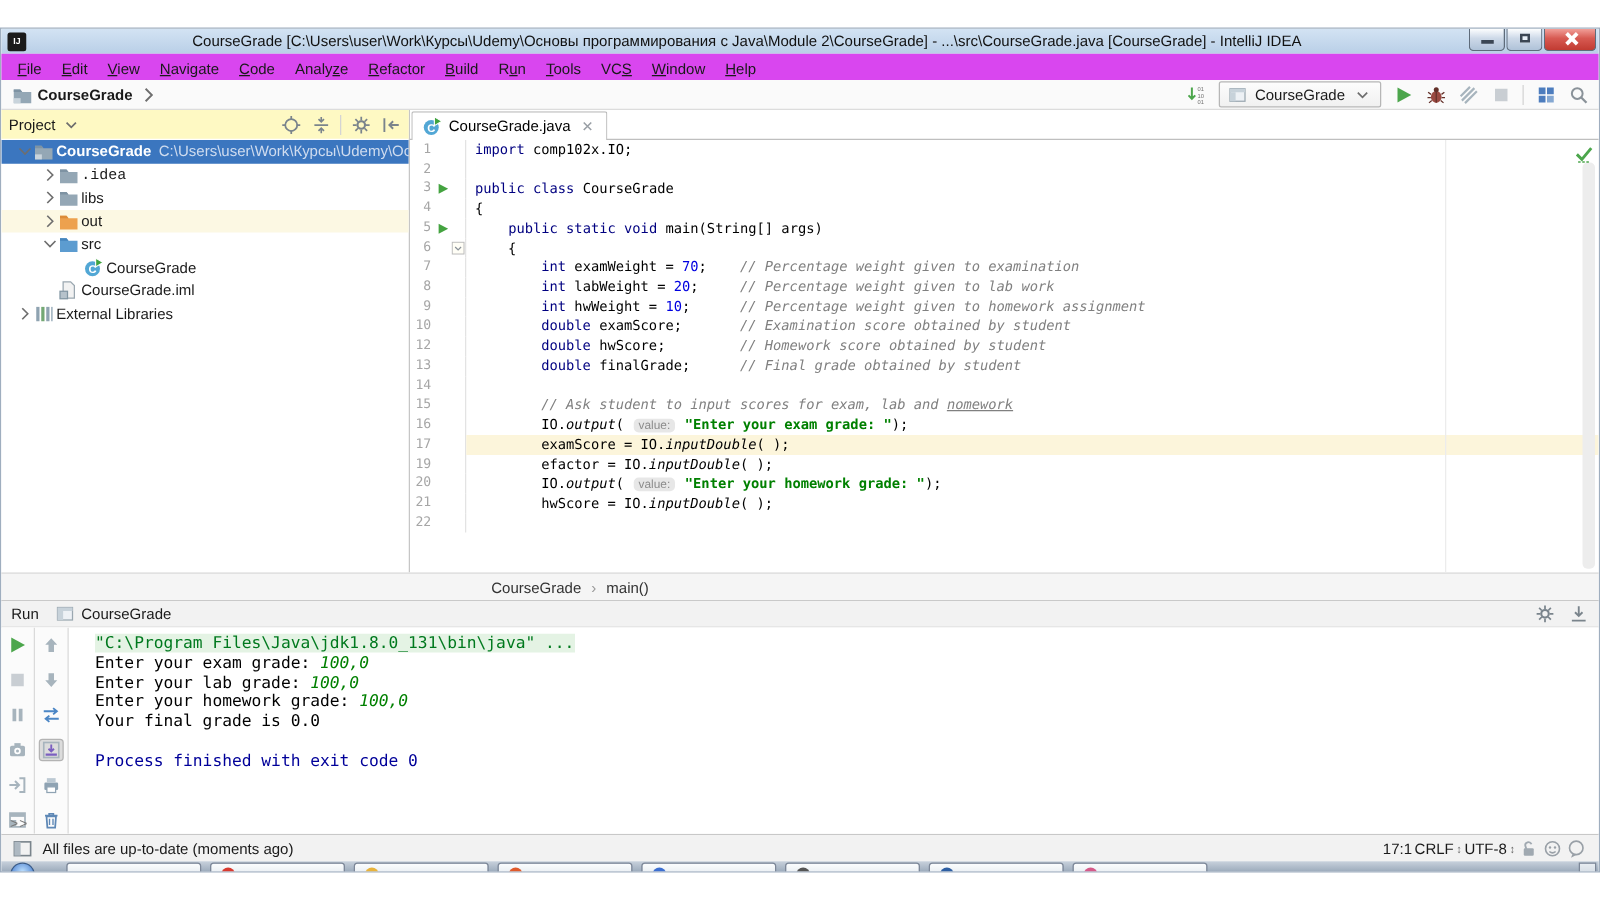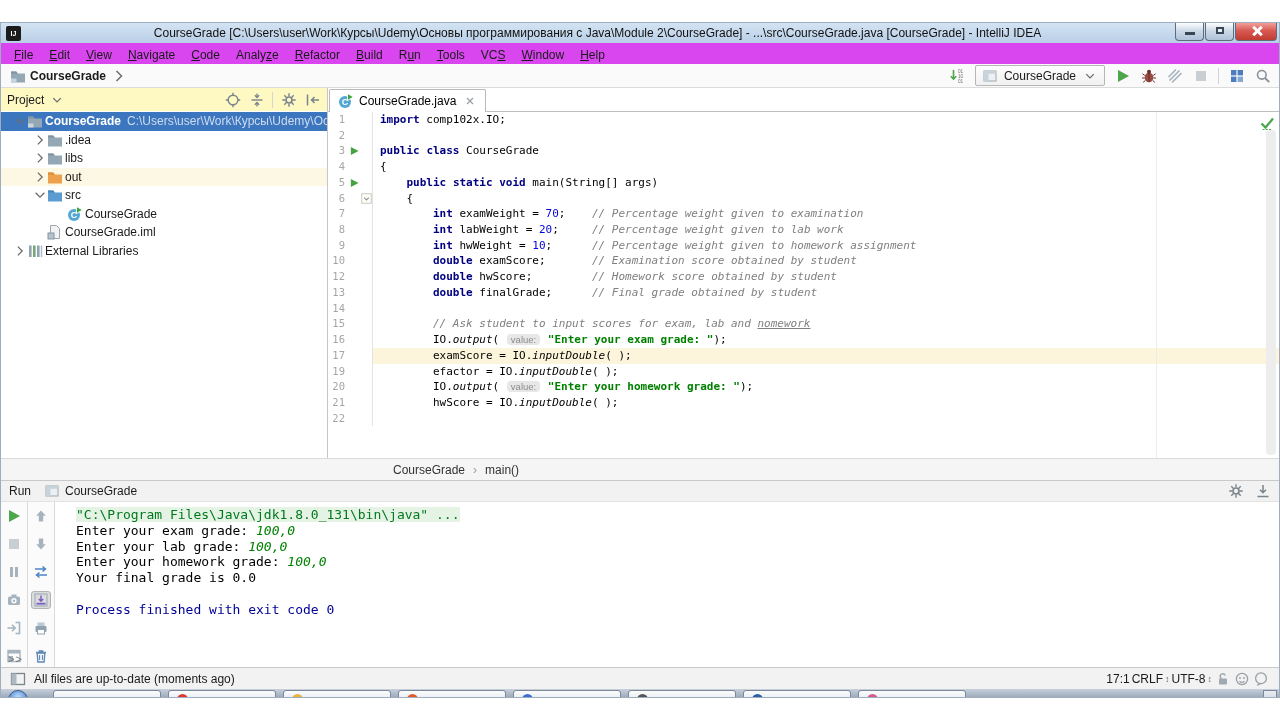--- a/index.html
+++ b/index.html
@@ -66,21 +66,21 @@
   .vline { position:absolute; left:828px; top:0; bottom:0; width:1px; background:#ECECEC; }
   .vscroll { position:absolute; right:3px; top:18px; bottom:3px; width:10px; background:#EDEDED; border-radius:4px; }
   .an-check { position:absolute; right:4px; top:2px; }
   .cline { height:15.72px; line-height:15.72px; display:flex; }
   .gutter { flex:none; display:flex; border-right:1px solid #E3E3E3; }
   .lnum { width:20px; text-align:right; padding-right:3px; color:#A6A6A6; font-size:10.5px; }
   .gslot { width:12px; display:flex; align-items:center; justify-content:center; }
   .fslot { width:12px; display:flex; align-items:center; justify-content:center; }
   .ltext { flex:1; white-space:pre; padding-left:7px; color:#000; }
   .cline.caret .ltext { background:#FCF5DB; }
-  .sg.kw { color:#000080; font-weight:bold; }
+  .sg.kw { color:#000080; font-weight:normal; }
   .sg.str { color:#008000; font-weight:bold; }
   .sg.num { color:#0000E0; }
   .sg.cmt { color:#808080; font-style:italic; }
   .sg.cmtu { color:#808080; font-style:italic; text-decoration:underline; }
   .sg.sm { font-style:italic; }
   .sg.hint { background:#E7E7E7; color:#8C8C8C; border-radius:4px; padding:0 4px; font-size:9.5px;
     font-family:"Liberation Sans",sans-serif; font-style:normal; margin:0 1px; }
 
   
   .crumbs { height:22px; flex:none; background:#F5F5F5; border-top:1px solid #DADADA; display:flex; align-items:center;
@@ -289,21 +289,21 @@
             <span class="ticon">
               <svg width="16" height="16" viewBox="0 0 16 16">
                 <path d="M1 3.5h5.2l1.6 2H15v9H1z" fill="#94A7B5"></path>
                 <path d="M1 3.5h5.2l1.6 2H1z" fill="#7E93A3"></path>
                 <rect x="1" y="10.5" width="5.5" height="4" fill="#C9D4DC"></rect>
               </svg>
             </span>
             <span class="bold">CourseGrade</span>
             <span class="extra">C:\Users\user\Work\Курсы\Udemy\Осно</span>
           </div>
-          <div class="tree-row" style="padding-left: 32px;">
+          <div class="tree-row" style="padding-left: 32px; font-family: Liberation Mono, monospace;">
             <span class="chev">
               <svg width="16" height="16" viewBox="0 0 16 16">
                 <path d="M5.5 3l5 5-5 5" stroke="#6E6E6E" stroke-width="1.5" fill="none"></path>
               </svg>
             </span>
             <span class="ticon">
               <svg width="16" height="16" viewBox="0 0 16 16">
                 <path d="M1 3.5h5.2l1.6 2H15v9H1z" fill="#94A7B5"></path>
                 <path d="M1 3.5h5.2l1.6 2H1z" fill="#7E93A3"></path>
               </svg>

